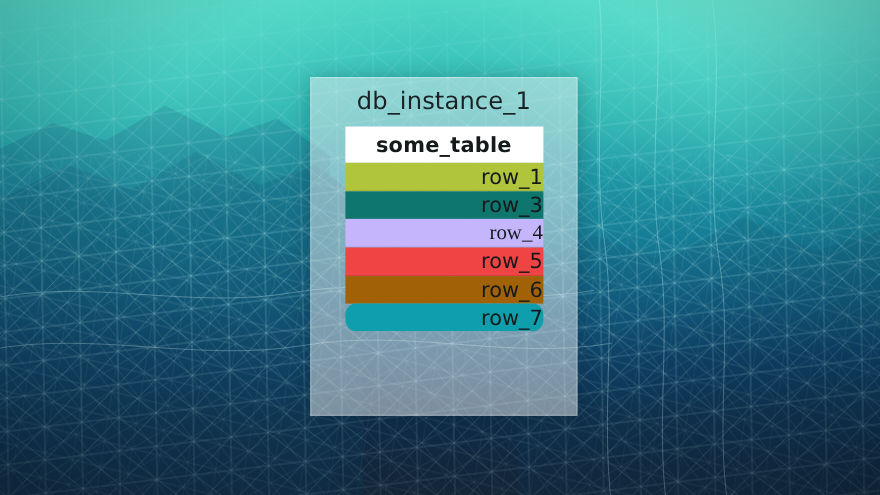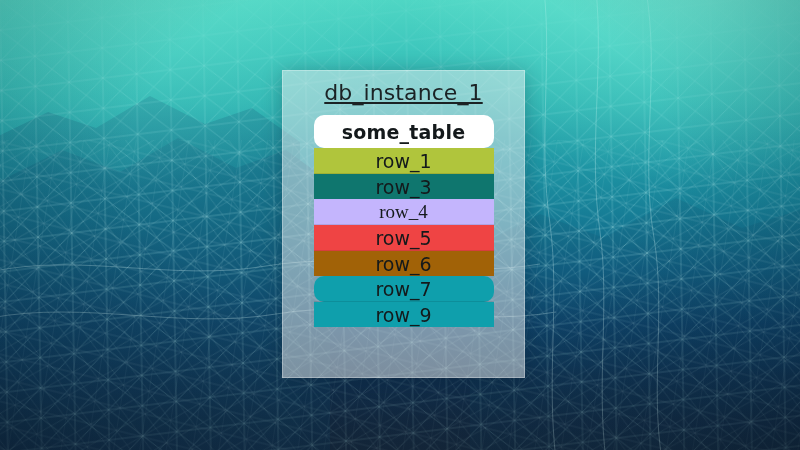--- a/index.html
+++ b/index.html
@@ -91,21 +91,20 @@
 
   #instance-title {
     margin-top: 9px;
     margin-bottom: 9px;
     font-size: 22px;
     line-height: 26px;
     letter-spacing: 0.1px;
     color: #1b2224;
     text-align: center;
     white-space: nowrap;
-    text-decoration: underline;
   }
 
   
   #some-table {
     width: 180px;
     border-collapse: collapse;
     table-layout: fixed;
   }
   #some-table th,
   #some-table td {
@@ -115,29 +114,28 @@
 
   #table-header-cell {
     height: 33px;
     background: #ffffff;
     color: #14191b;
     font-size: 19px;
     font-weight: bold;
     letter-spacing: 0.2px;
     text-align: center;
     vertical-align: middle;
-    border-radius: 10px;
   }
 
   .table-row-cell {
     height: 25px;
     font-size: 19px;
     font-weight: normal;
     color: #14191b;
-    text-align: center;
+    text-align: right;
     vertical-align: middle;
     padding-left: 16px;
     border-top: 1px solid rgba(0,0,0,0.10);
   }
   .table-row-cell.group-start {
     border-top: none;
   }
 
   
   #card-spacer { flex: 1 1 auto; }
@@ -219,22 +217,19 @@
           </tr>
           <tr>
             <td class="table-row-cell" style="background: #ef4444;">row_5</td>
           </tr>
           <tr>
             <td class="table-row-cell" style="background: #a16207;">row_6</td>
           </tr>
           <tr>
             <td class="table-row-cell group-start" style="background: rgb(15, 159, 172); border-radius: 10px;">row_7</td>
           </tr>
-          <tr>
-            <td class="table-row-cell" style="background: rgb(15, 159, 172);">row_9</td>
-          </tr>
         </tbody>
     </table>
 
     <div id="card-spacer"></div>
   </div>
 
 </div>
 
 </body></html>

